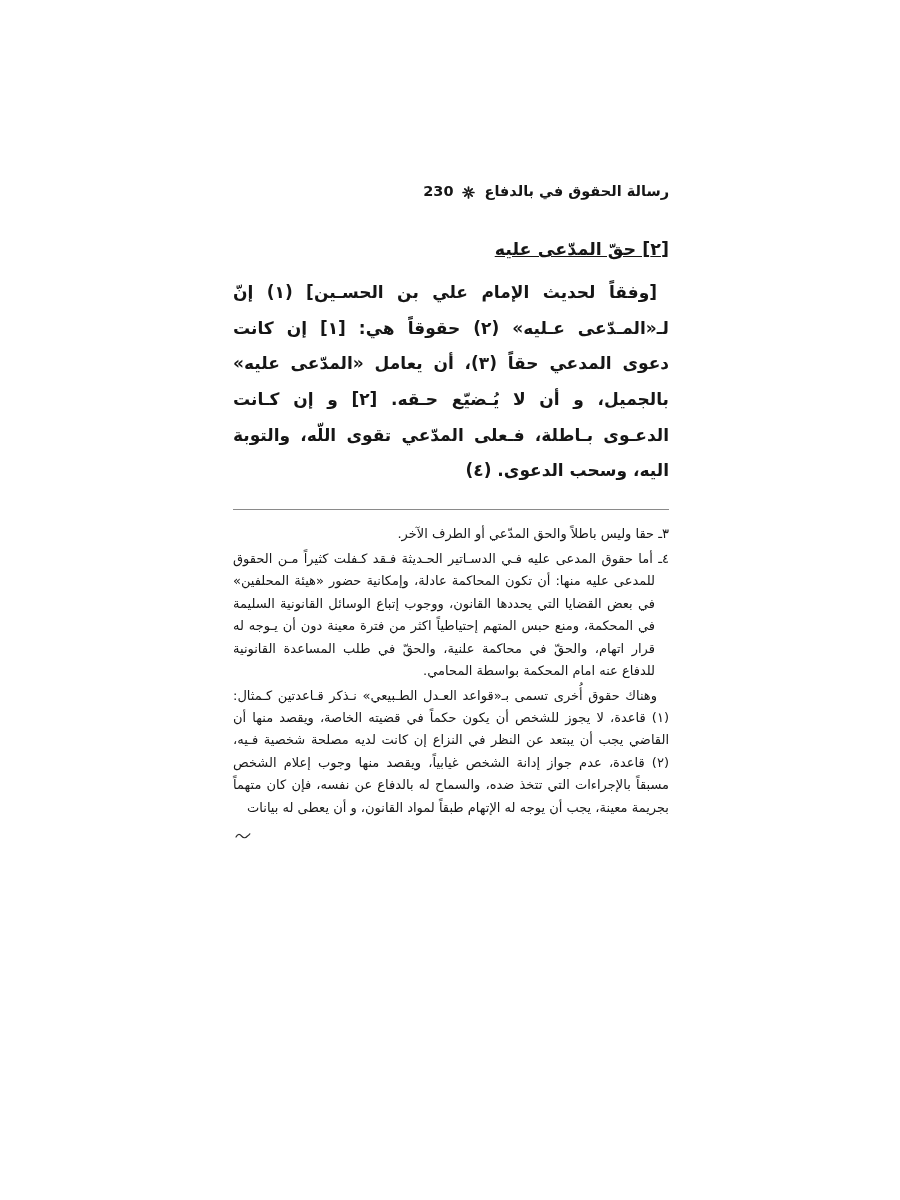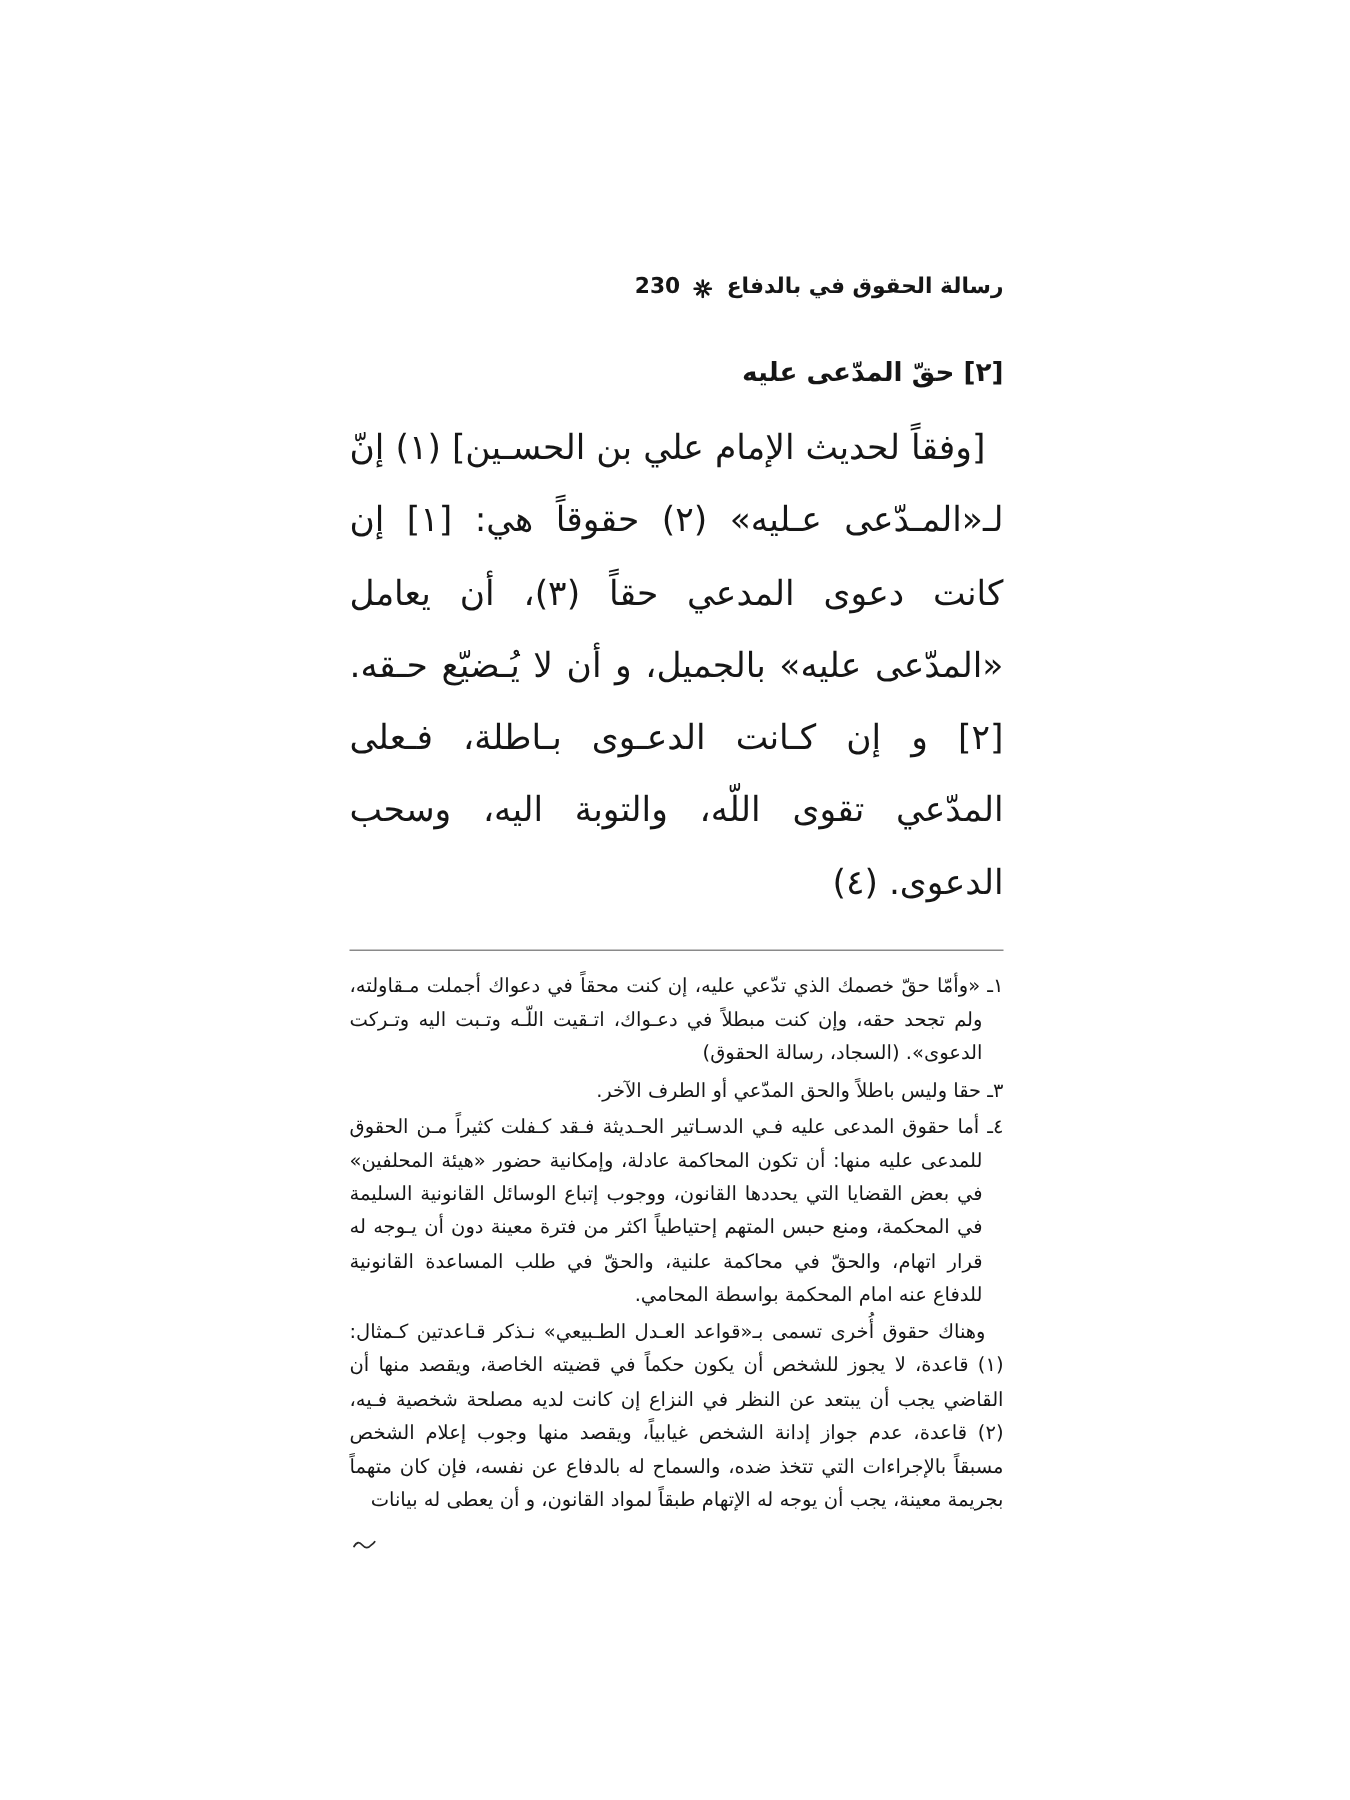--- a/index.html
+++ b/index.html
@@ -40,25 +40,26 @@
   }
   .running-head .orn {
     display: inline-flex;
     align-items: center;
     transform: translateY(1px);
   }
   .section-heading {
     margin: 40px 0 0 0;
     font-size: 17.5px;
     font-weight: bold;
+    text-decoration: underline;
   }
   .body-par {
     margin: 16px 0 0 0;
-    font-size: 23px;
-    font-weight: normal;
+    font-size: 17px;
+    font-weight: bold;
     line-height: 2.1;
     text-align: justify;
     text-justify: inter-word;
     text-indent: 12px;
   }
   .sep {
     margin-top: 20px;
     border-top: 1px solid #8a8a8a;
     height: 0;
     width: 100%;
@@ -109,21 +110,20 @@
       <span>230</span>
     </div>
 
     <h2 class="section-heading">[٢] حقّ المدّعى عليه</h2>
 
     <p class="body-par">[وفقاً لحديث الإمام علي بن الحسـين] (١) إنّ لـ«المـدّعى عـليه» (٢) حقوقاً هي: [١] إن كانت دعوى المدعي حقاً (٣)، أن يعامل «المدّعى عليه» بالجميل، و أن لا يُـضيّع حـقه. [٢] و إن كـانت الدعـوى بـاطلة، فـعلى المدّعي تقوى اللّه، والتوبة اليه، وسحب الدعوى. (٤)</p>
 
     <div class="sep"></div>
 
     <div class="footnotes">
-      <p class="footnote">١ـ «وأمّا حقّ خصمك الذي تدّعي عليه، إن كنت محقاً في دعواك أجملت مـقاولته، ولم تجحد حقه، وإن كنت مبطلاً في دعـواك، اتـقيت اللّـه وتـبت اليه وتـركت الدعوى». (السجاد، رسالة الحقوق)</p>
       <p class="footnote">٣ـ حقا وليس باطلاً والحق المدّعي أو الطرف الآخر.</p>
       <p class="footnote">٤ـ أما حقوق المدعى عليه فـي الدسـاتير الحـديثة فـقد كـفلت كثيراً مـن الحقوق للمدعى عليه منها: أن تكون المحاكمة عادلة، وإمكانية حضور «هيئة المحلفين» في بعض القضايا التي يحددها القانون، ووجوب إتباع الوسائل القانونية السليمة في المحكمة، ومنع حبس المتهم إحتياطياً اكثر من فترة معينة دون أن يـوجه له قرار اتهام، والحقّ في محاكمة علنية، والحقّ في طلب المساعدة القانونية للدفاع عنه امام المحكمة بواسطة المحامي.</p>
       <p class="footnote plain">وهناك حقوق أُخرى تسمى بـ«قواعد العـدل الطـبيعي» نـذكر قـاعدتين كـمثال: (١) قاعدة، لا يجوز للشخص أن يكون حكماً في قضيته الخاصة، ويقصد منها أن القاضي يجب أن يبتعد عن النظر في النزاع إن كانت لديه مصلحة شخصية فـيه، (٢) قاعدة، عدم جواز إدانة الشخص غيابياً، ويقصد منها وجوب إعلام الشخص مسبقاً بالإجراءات التي تتخذ ضده، والسماح له بالدفاع عن نفسه، فإن كان متهماً بجريمة معينة، يجب أن يوجه له الإتهام طبقاً لمواد القانون، و أن يعطى له بيانات</p>
     </div>
 
     <div class="cont-mark">
       <svg width="16" height="9" viewBox="0 0 16 9" aria-hidden="true">
         <path d="M1,6 Q3.5,1.5 6.5,5 T12.5,5 Q13.8,4.2 14.8,2.8" fill="none" stroke="#2a2a2a" stroke-width="1.2" stroke-linecap="round"></path>
       </svg>
     </div>

